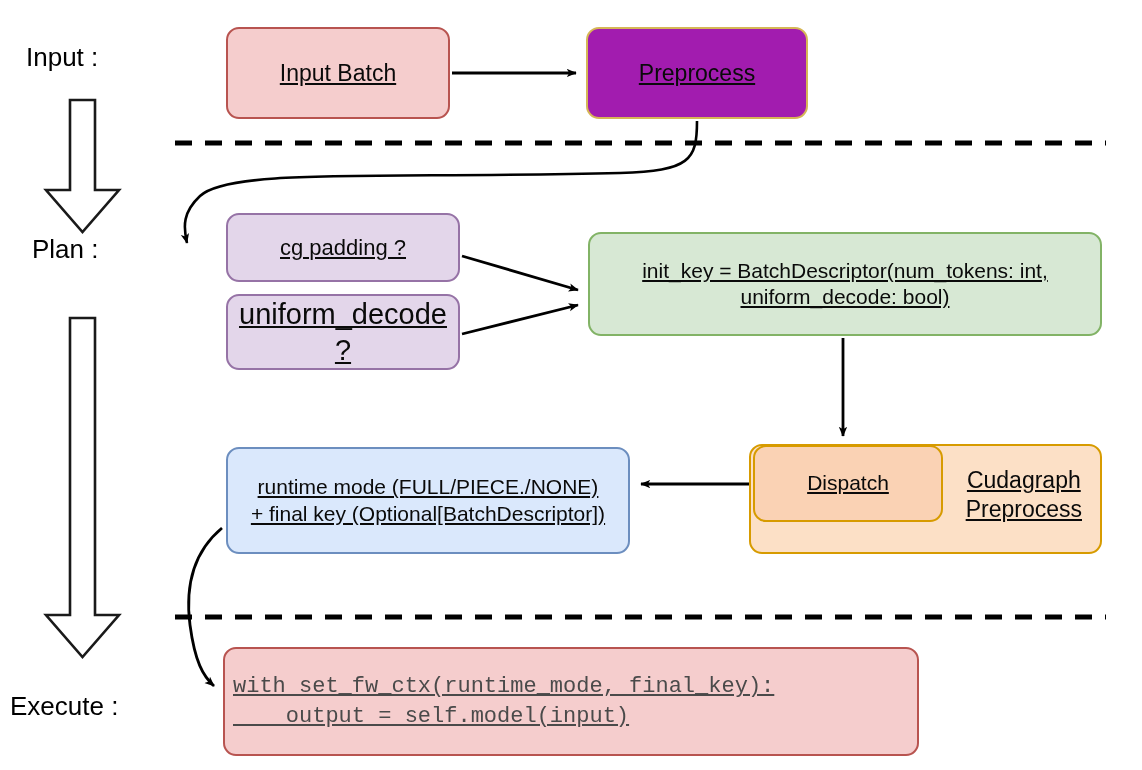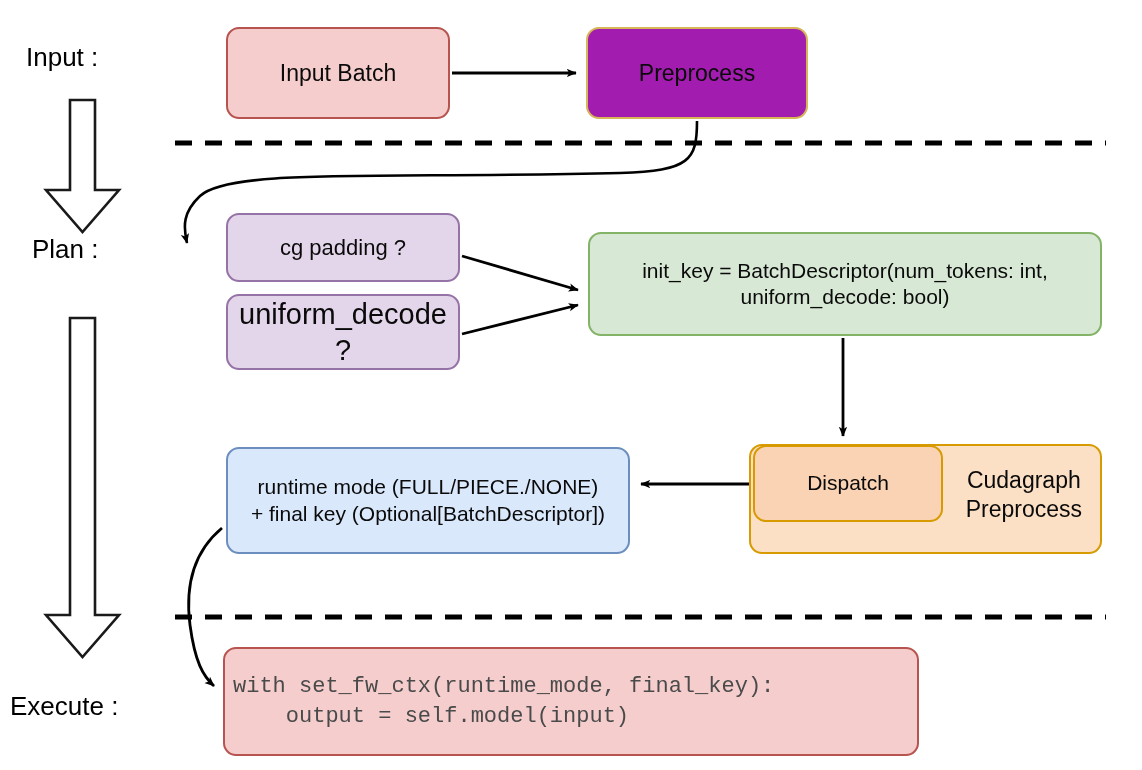--- a/index.html
+++ b/index.html
@@ -39,20 +39,21 @@
     border-style: solid;
     border-width: 2px;
     display: flex;
     align-items: center;
     justify-content: center;
     text-align: center;
     font-family: "Liberation Sans", sans-serif;
     color: #0a0a0a;
     line-height: 1.25;
     padding: 2px 8px;
+    text-decoration: underline;
   }
   .node-text { display: block; }
   .node-line { display: block; }
 
   .n-input-batch {
     left: 226px; top: 27px; width: 224px; height: 92px;
     background: #f5cdcd; border-color: #b85450;
     font-size: 23px;
   }
   .n-preprocess {

